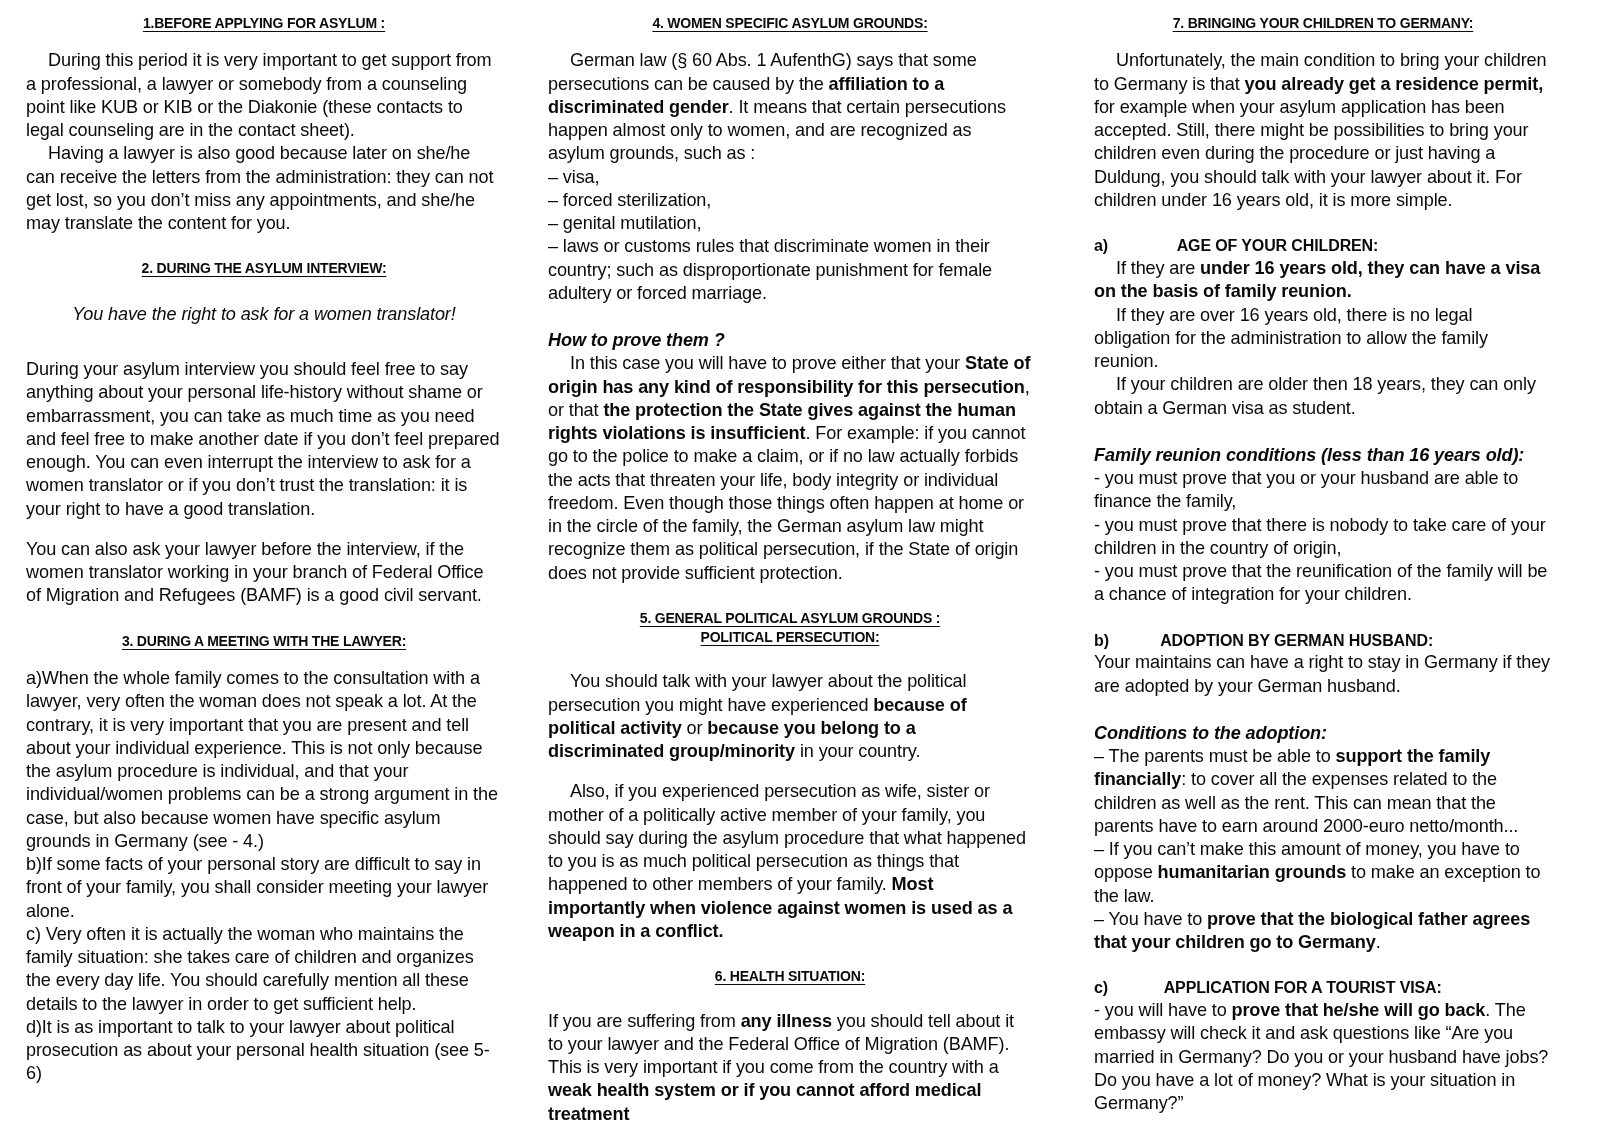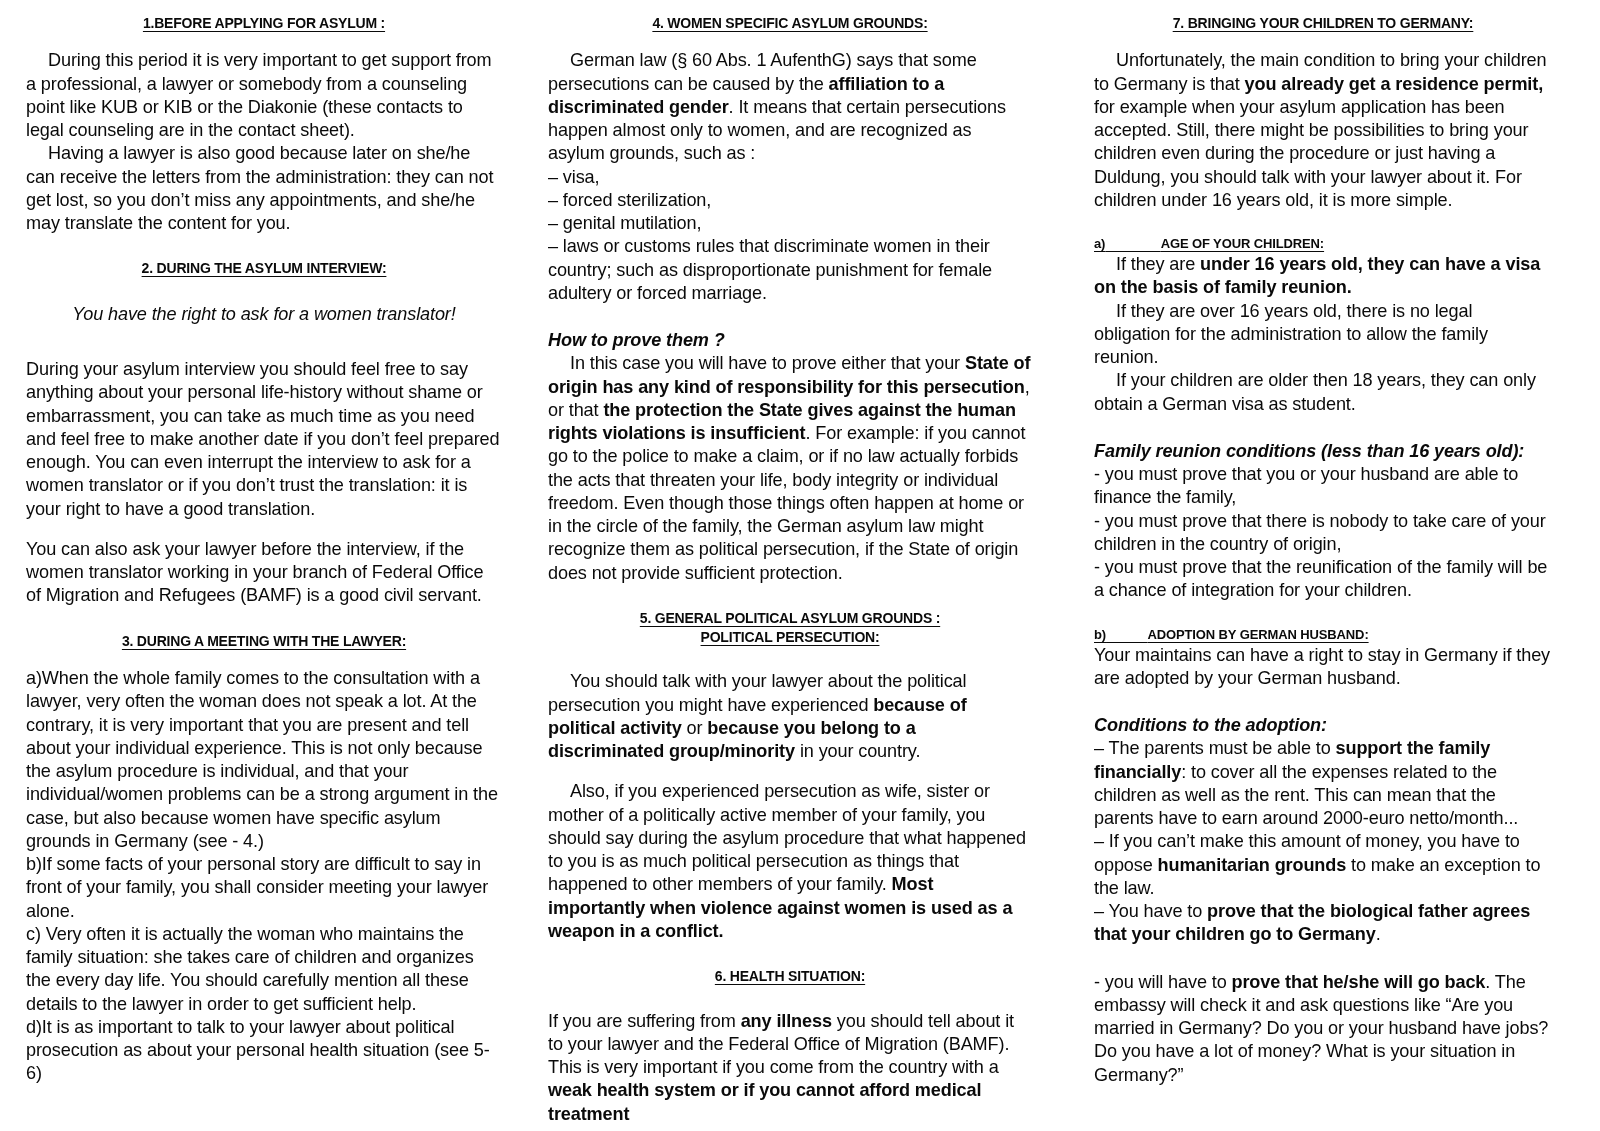--- a/index.html
+++ b/index.html
@@ -59,25 +59,24 @@
   .sub-head-plain {
     font-style: italic;
     text-align: center;
     margin: 8px;
     padding: 0;
     font-size: 18.1px;
     line-height: 1.285;
   }
   .lettered-head {
     font-weight: bold;
-    text-decoration: underline;
     text-underline-offset: 3px;
     margin: 0;
     padding: 0;
-    font-size: 13px;
+    font-size: 16px;
     line-height: 1.3;
     display: block;
     white-space: pre;
   }
   p.body {
     margin: 0;
     padding: 0;
   }
   p.body.indent { text-indent: 22px; }
   .gap-md { height: 17px; }
@@ -164,17 +163,18 @@
     <div class="lettered-head"><span>b)</span><span>            </span><span>ADOPTION BY GERMAN HUSBAND:</span></div>
     <p class="body">Your maintains can have a right to stay in Germany if they are adopted by your German husband.</p>
 
     <div class="gap-lg"></div>
     <p class="sub-head-italic">Conditions to the adoption:</p>
     <p class="body"><span>– The parents must be able to </span><b>support the family financially</b><span>: to cover all the expenses related to the children as well as the rent. This can mean that the parents have to earn around 2000-euro netto/month...</span></p>
     <p class="body"><span>– If you can’t make this amount of money, you have to oppose </span><b>humanitarian grounds</b><span> to make an exception to the law.</span></p>
     <p class="body"><span>– You have to </span><b>prove that the biological father agrees that your children go to Germany</b><span>.</span></p>
 
     <div class="gap-lg"></div>
+    <div class="lettered-head"><span>c)</span><span>             </span><span>APPLICATION FOR A TOURIST VISA:</span></div>
     <p class="body"><span>-  you will have to </span><b>prove that he/she will go back</b><span>. The embassy will check it and ask questions like “Are you married in Germany? Do you or your husband have jobs? Do you have a lot of money? What is your situation in Germany?”</span></p>
 
   </div>
 
 </div>
 
 </body></html>

